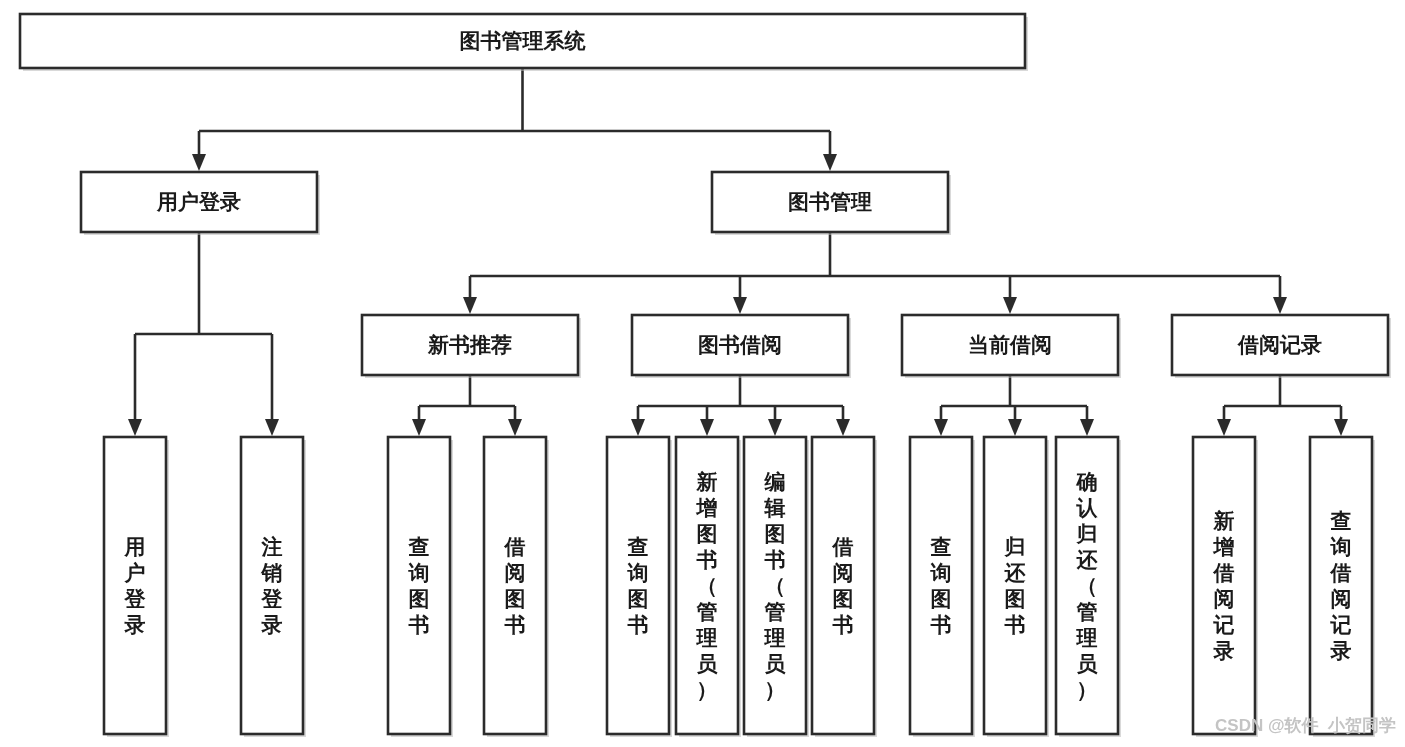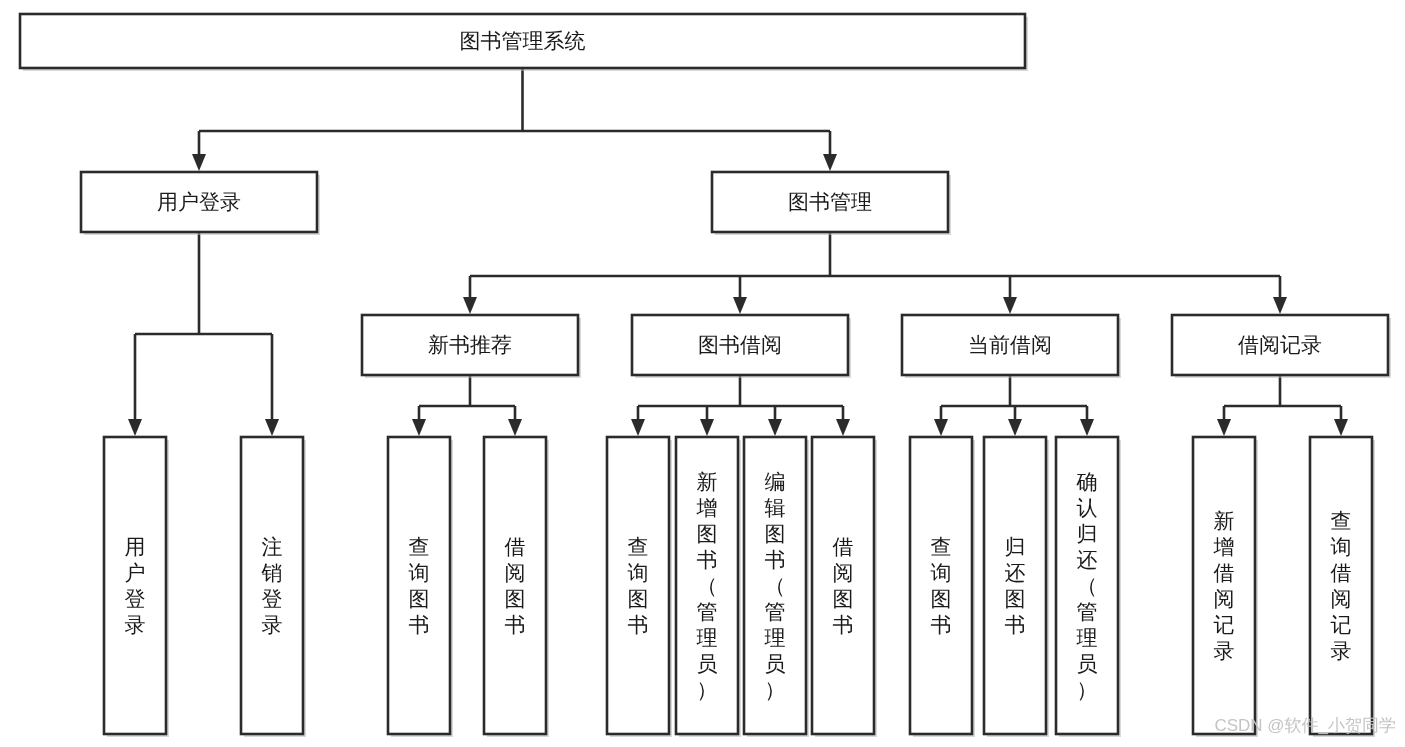--- a/index.html
+++ b/index.html
@@ -14,20 +14,21 @@
     font-family: "Liberation Sans", "DejaVu Sans", sans-serif;
     overflow: hidden;
     position: relative;
   }
   #diagram-root {
     position: absolute;
     left: 0;
     top: 0;
     width: 1180px;
     height: 747px;
+    font-weight: bold;
   }
   svg#flowchart {
     display: block;
     width: 1405px;
     height: 747px;
   }
   .node-box {
     fill: #ffffff;
     stroke: #2b2b2b;
     stroke-width: 2.6;

